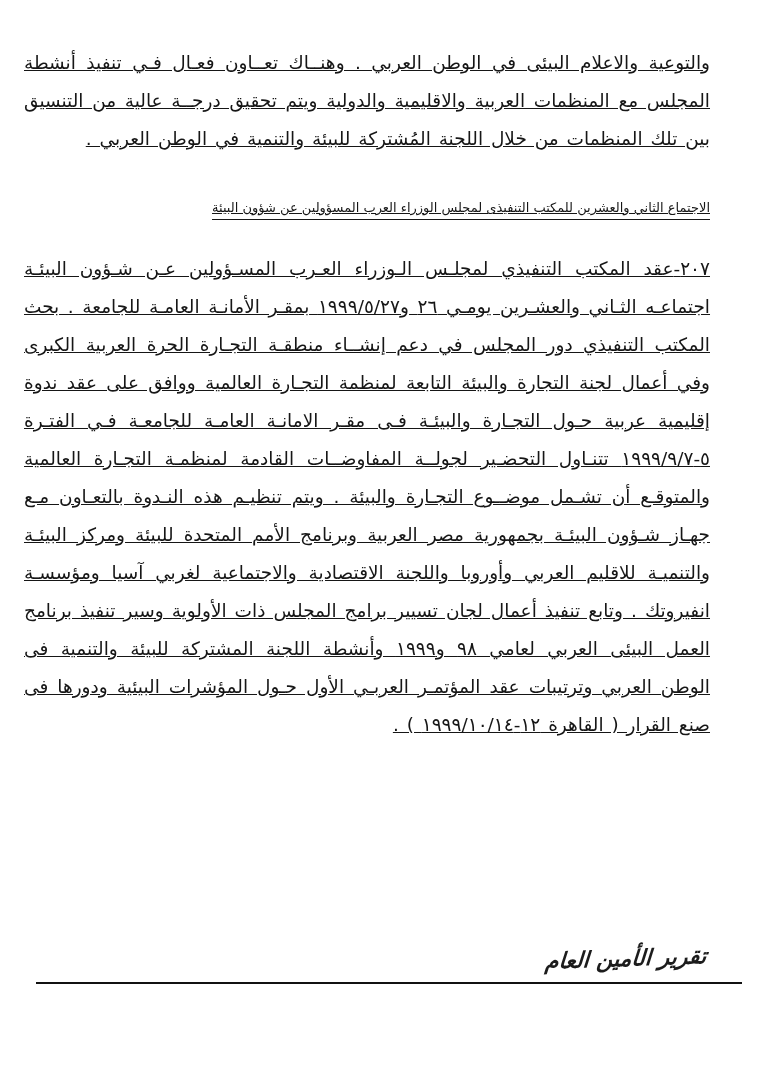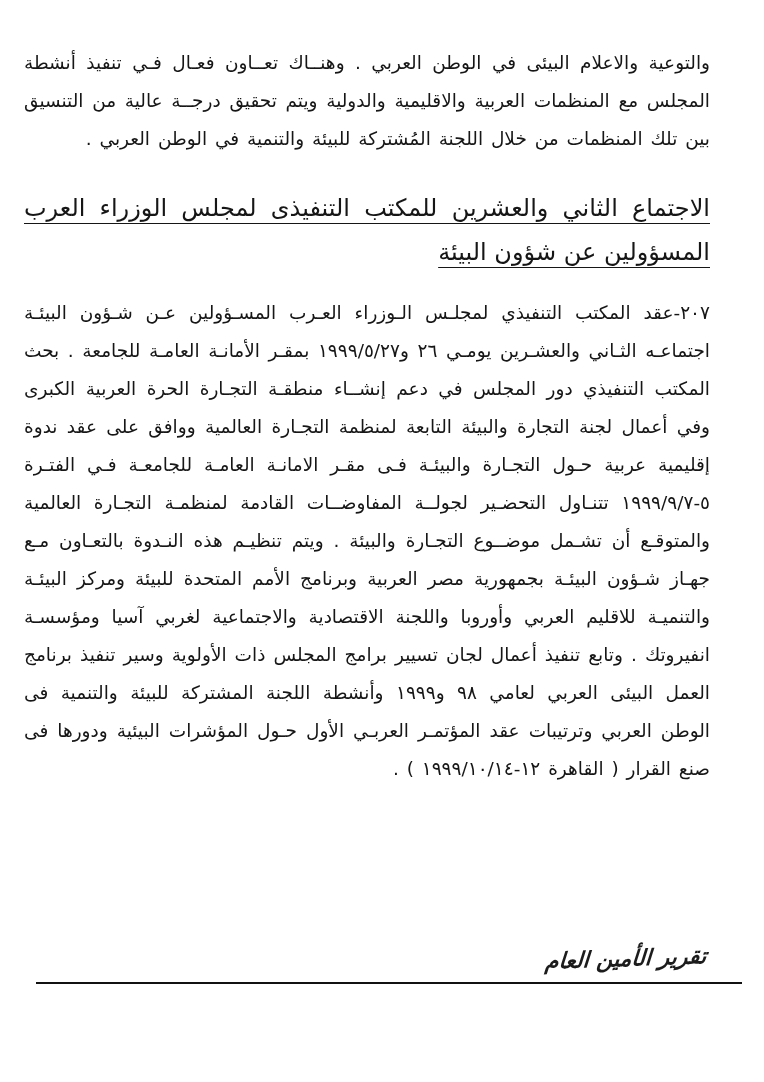--- a/index.html
+++ b/index.html
@@ -14,28 +14,29 @@
     overflow: hidden;
     font-family: "DejaVu Sans", sans-serif;
     color: #161616;
   }
   .page {
     direction: rtl;
     padding: 44px 54px 0 24px;
     font-size: 18.5px;
     line-height: 38px;
     text-align: justify;
+    text-decoration: underline;
   }
   .para {
     margin: 0;
     word-spacing: 2px;
   }
   .heading {
     margin: 28px 0 12px 0;
-    font-size: 24px;
+    font-size: 13px;
     font-weight: normal;
     line-height: 44px;
     text-decoration: underline;
     text-underline-offset: 7px;
     text-decoration-thickness: 1px;
   }
   .item {
     margin-top: 20px;
   }
   .item-number {

